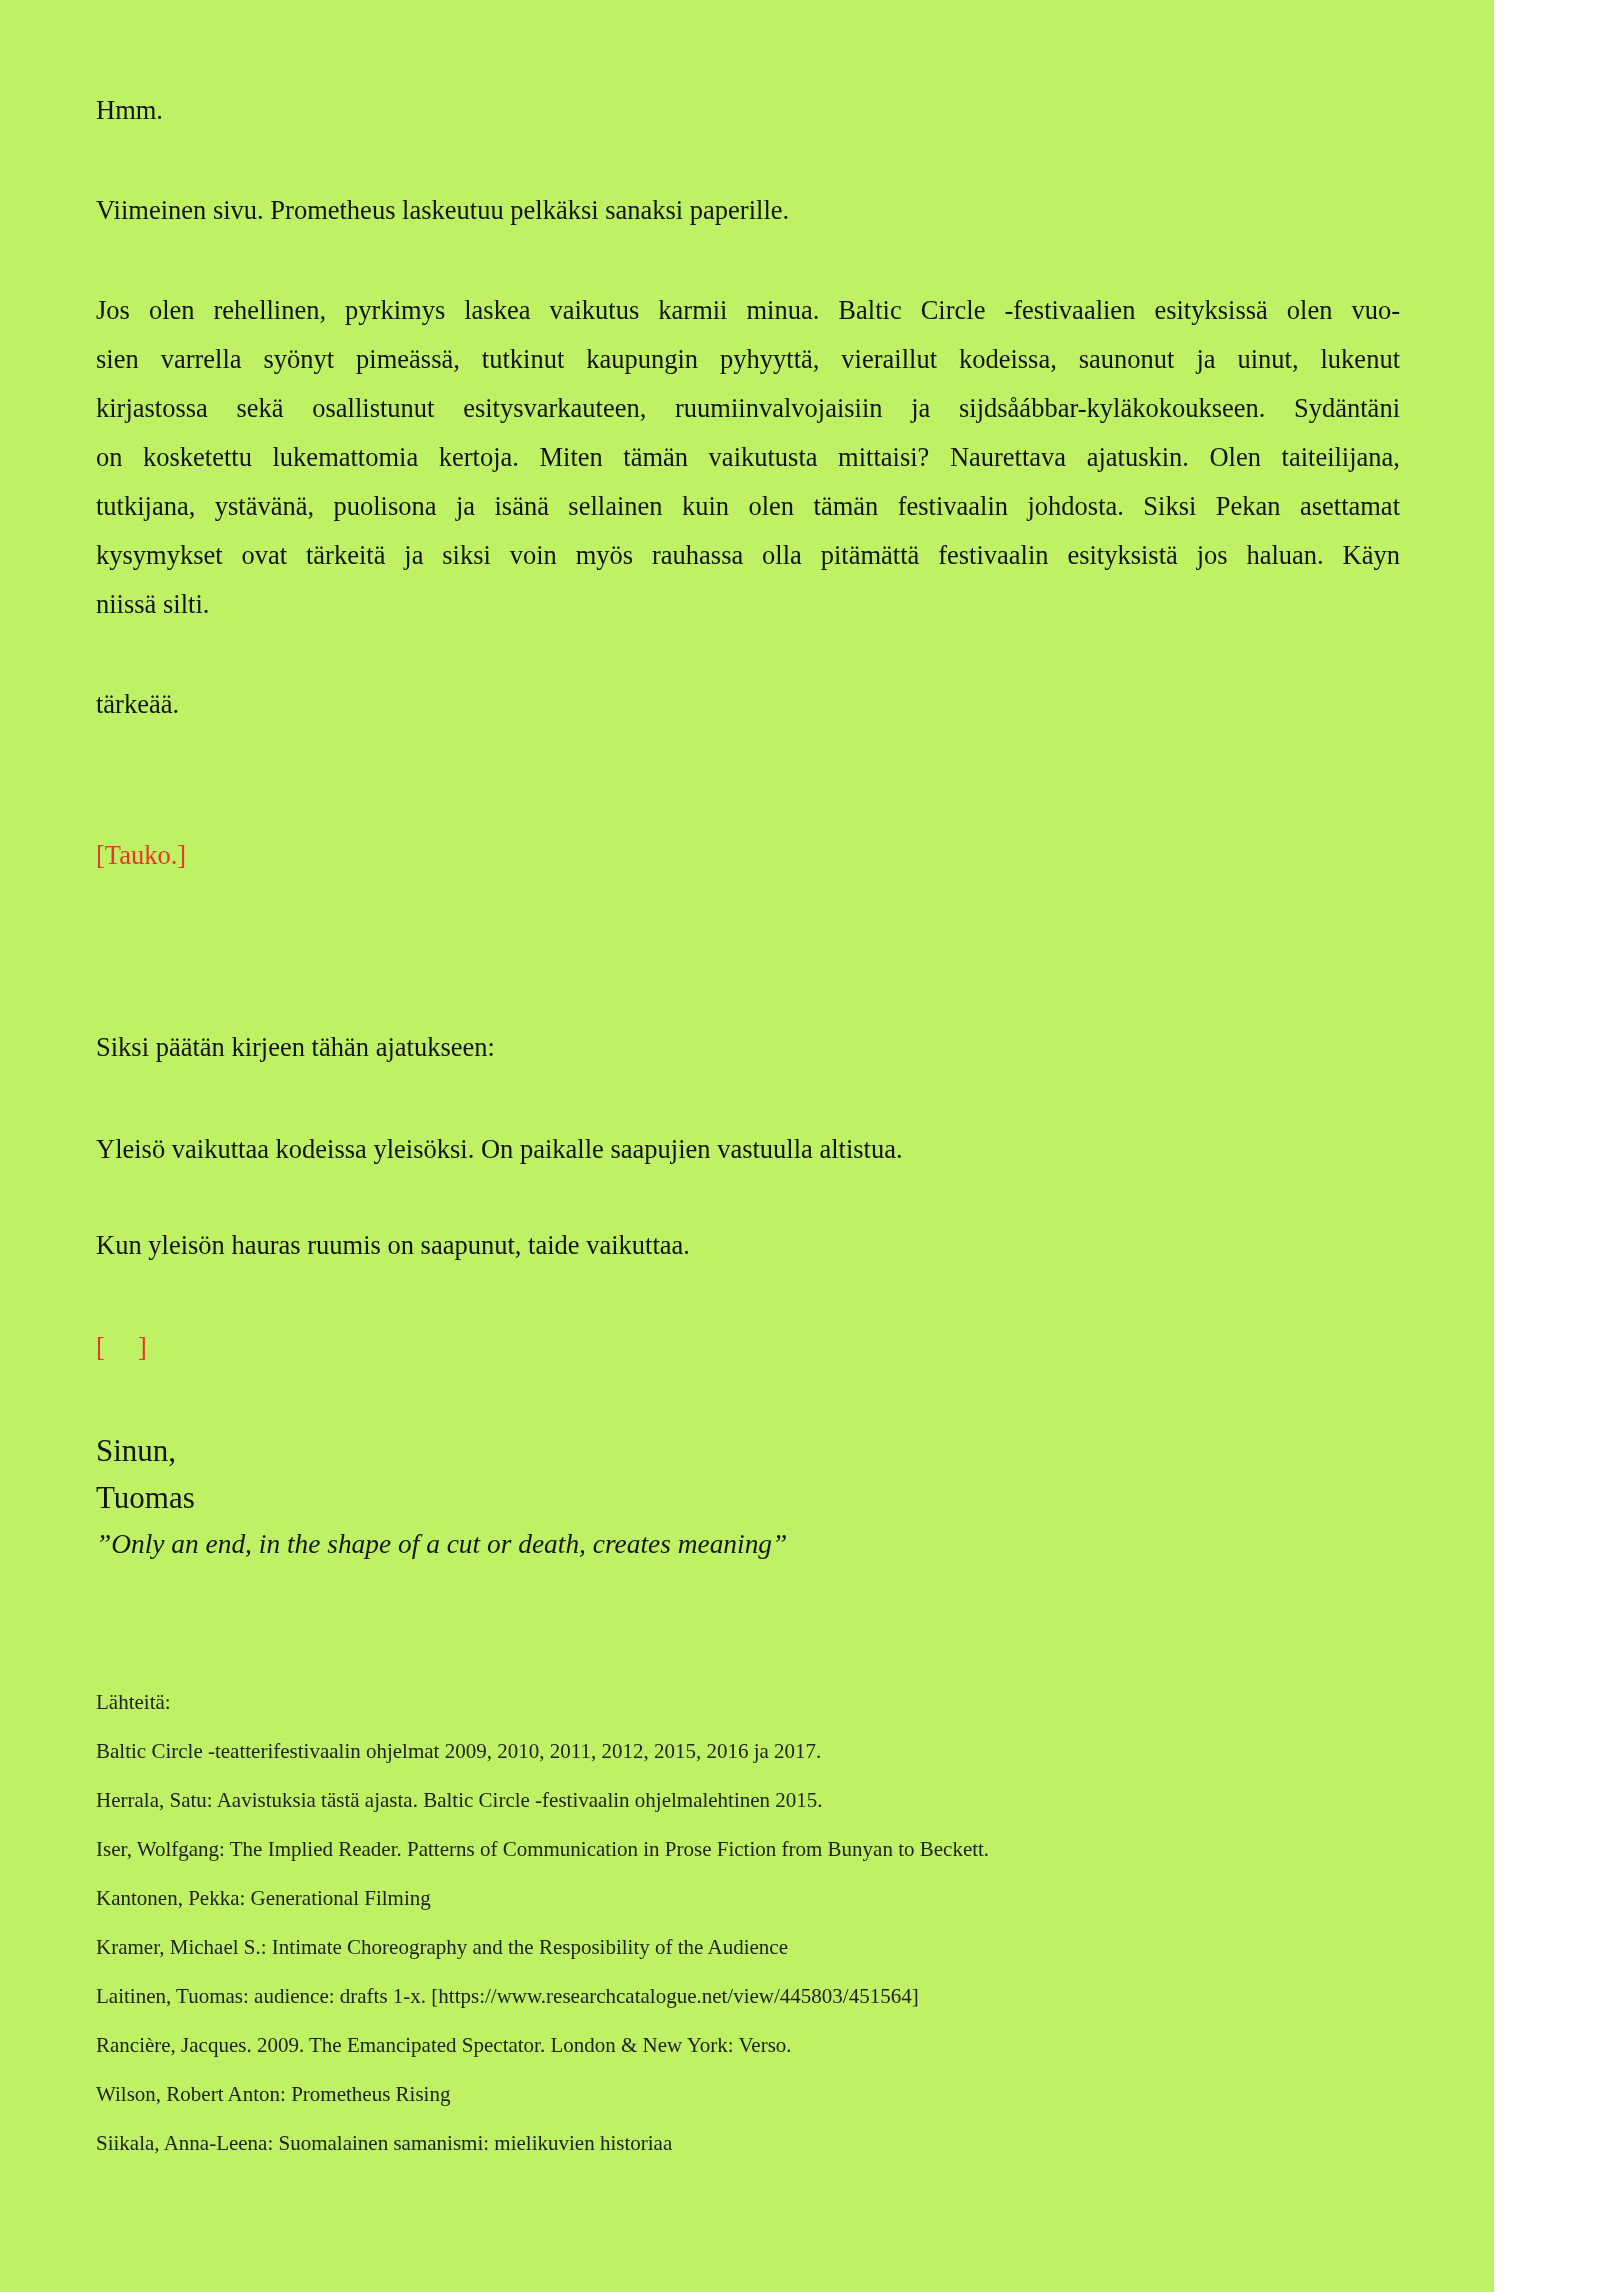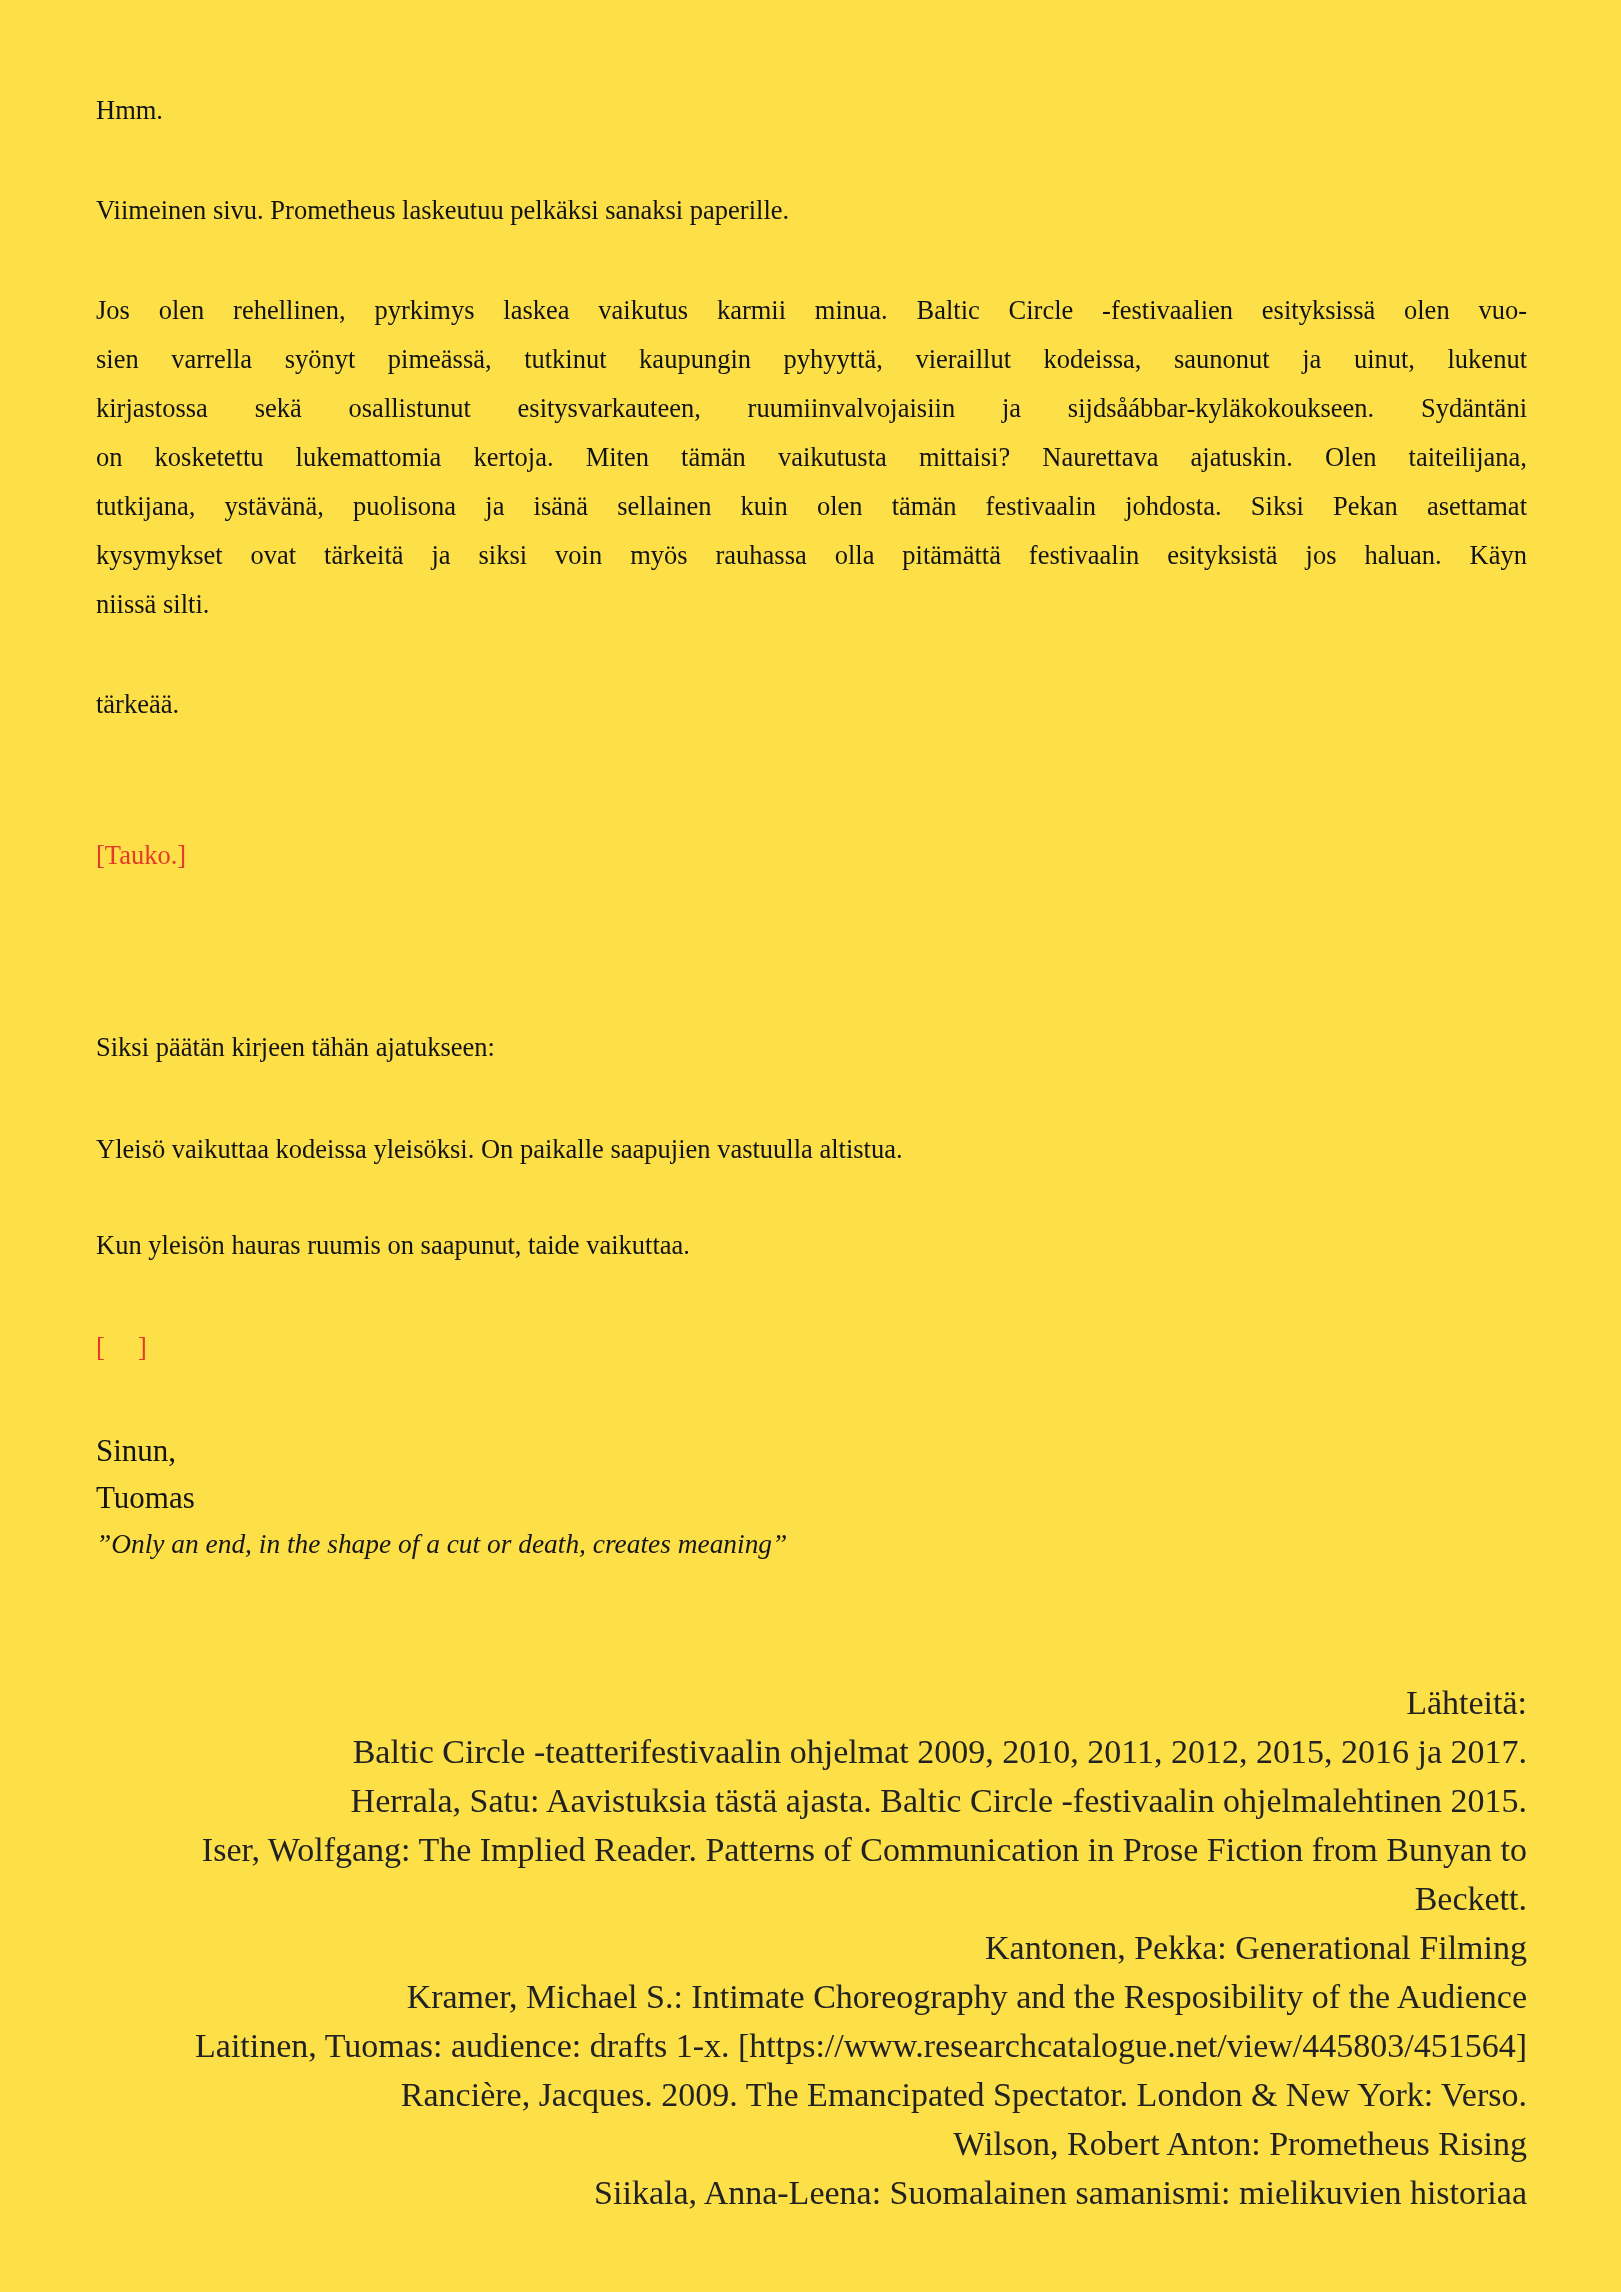--- a/index.html
+++ b/index.html
@@ -1,23 +1,23 @@
 <!DOCTYPE html>
 <html><head>
 <meta charset="utf-8">
 <style>
   * { margin: 0; padding: 0; box-sizing: border-box; }
   html, body { background: #ffffff; }
   body { margin: 0; }
 
   .page {
     position: relative;
-    width: 1621px;
+    width: 1494px;
     height: 2293px;
-    background: #fde047;
+    background: #bef264;
     font-family: "Liberation Serif", "DejaVu Serif", serif;
     color: #131313;
     padding: 86px 94px 0 96px;
     overflow: hidden;
   }
 
   .body-text {
     font-size: 26.5px;
     line-height: 49px;
   }
@@ -47,24 +47,23 @@
 
   .signature-line { font-size: 31px; line-height: 47px; }
   .quote {
     font-style: italic;
     font-size: 27.4px;
     line-height: 47px;
     color: #161616;
   }
 
   .sources {
-    font-size: 34px;
+    font-size: 21px;
     line-height: 49px;
     color: #222222;
-    text-align: right;
   }
 </style>
 </head>
 <body>
 
 <div class="page">
 
   <div class="body-text block-hmm">Hmm.</div>
 
   <div class="body-text block-viimeinen">Viimeinen sivu. Prometheus laskeutuu pelkäksi sanaksi paperille.</div>

